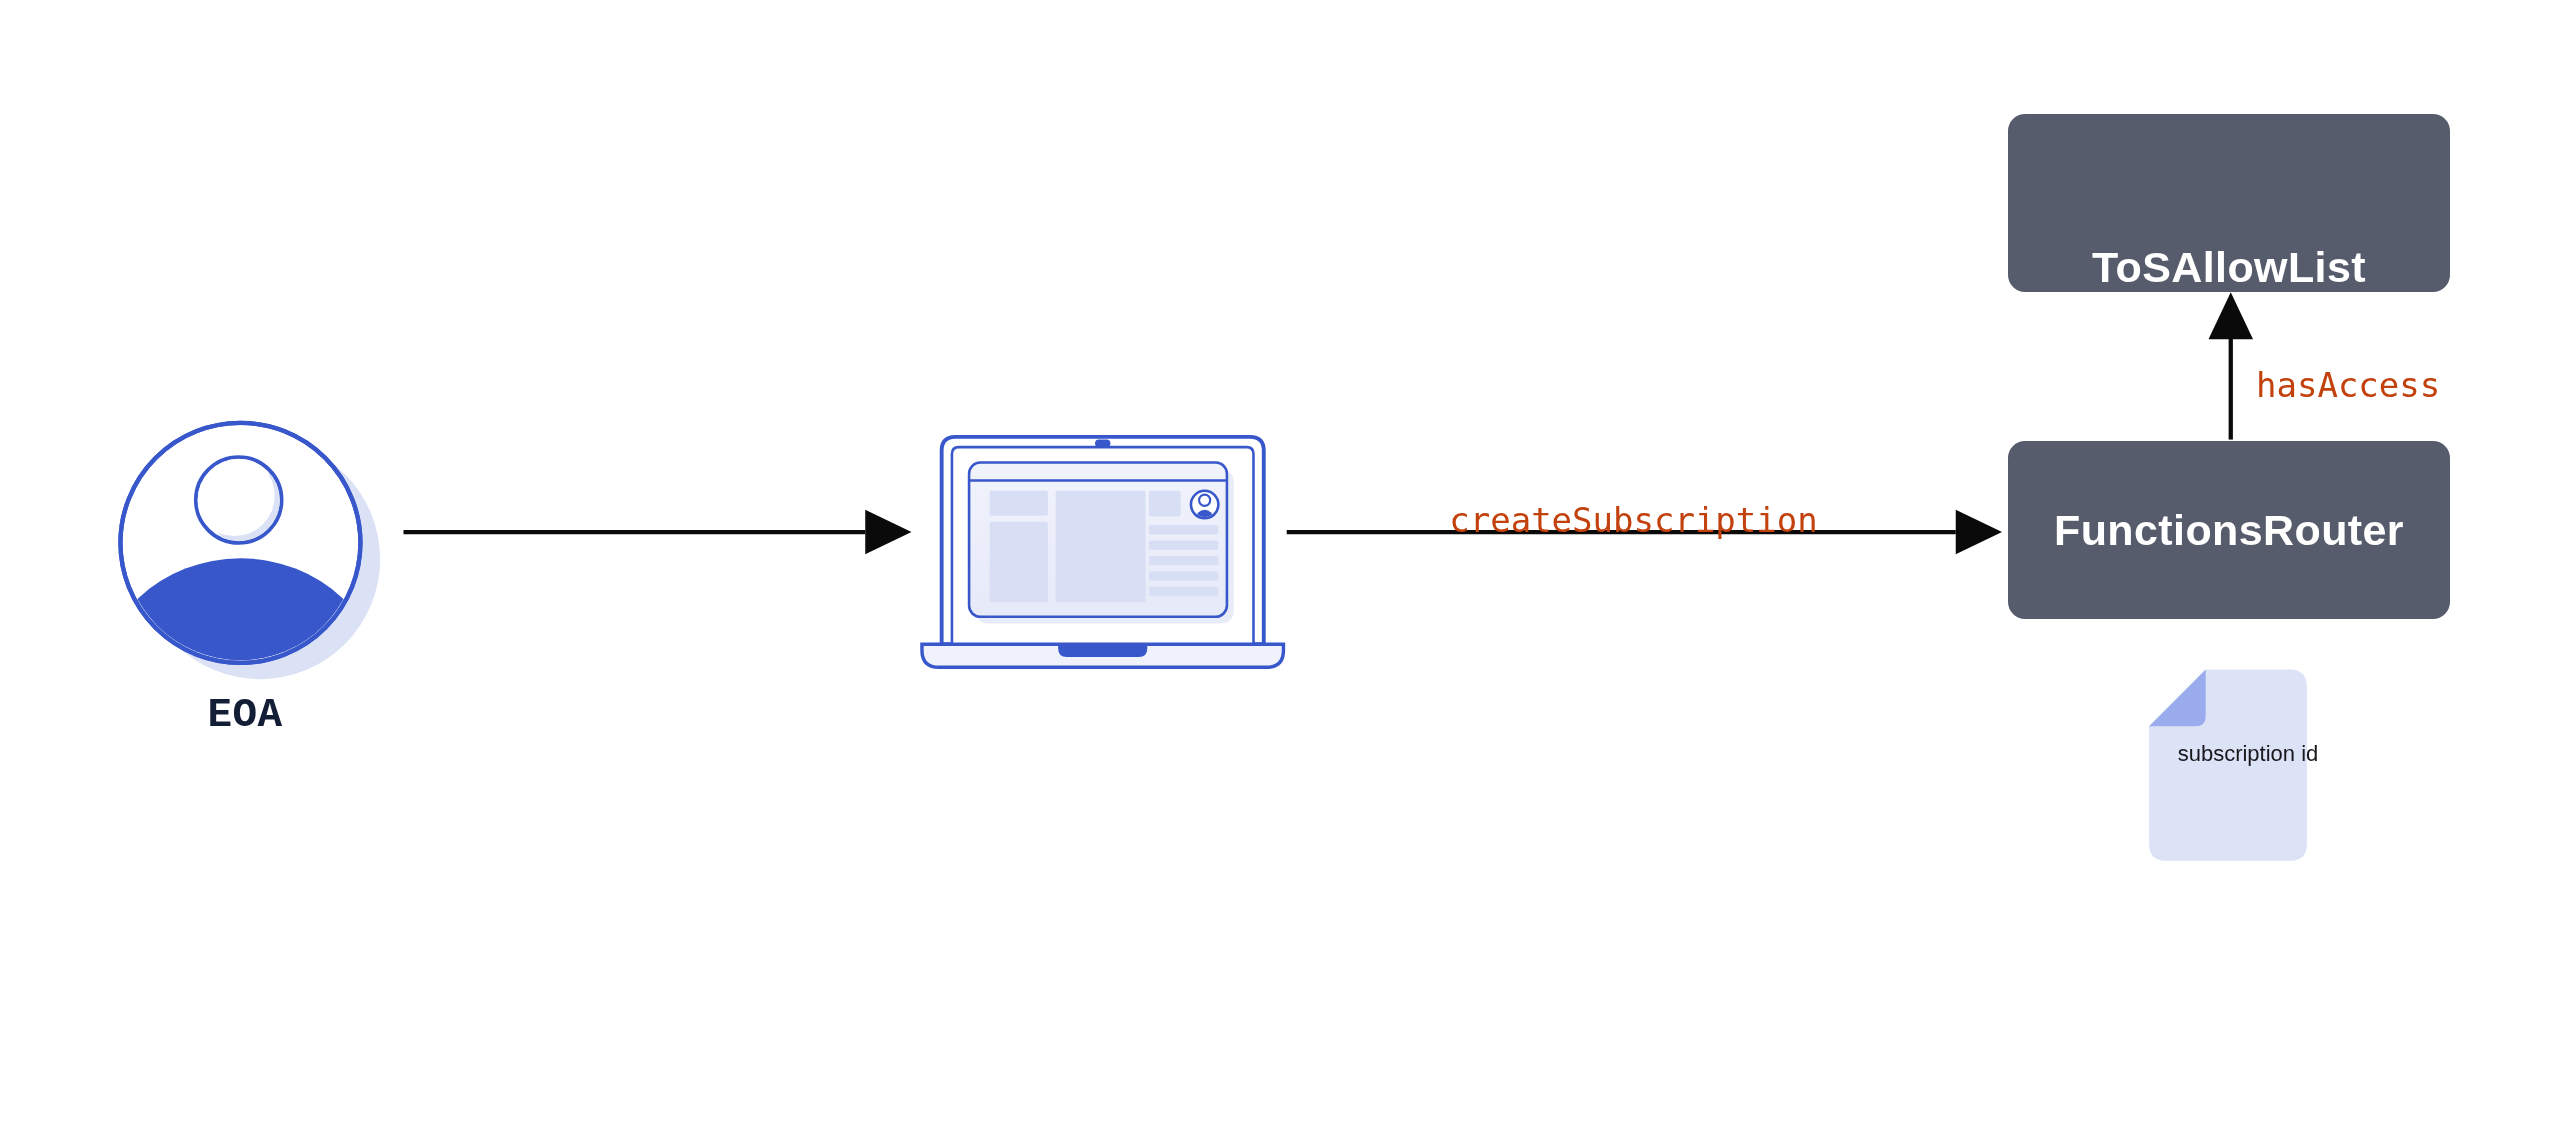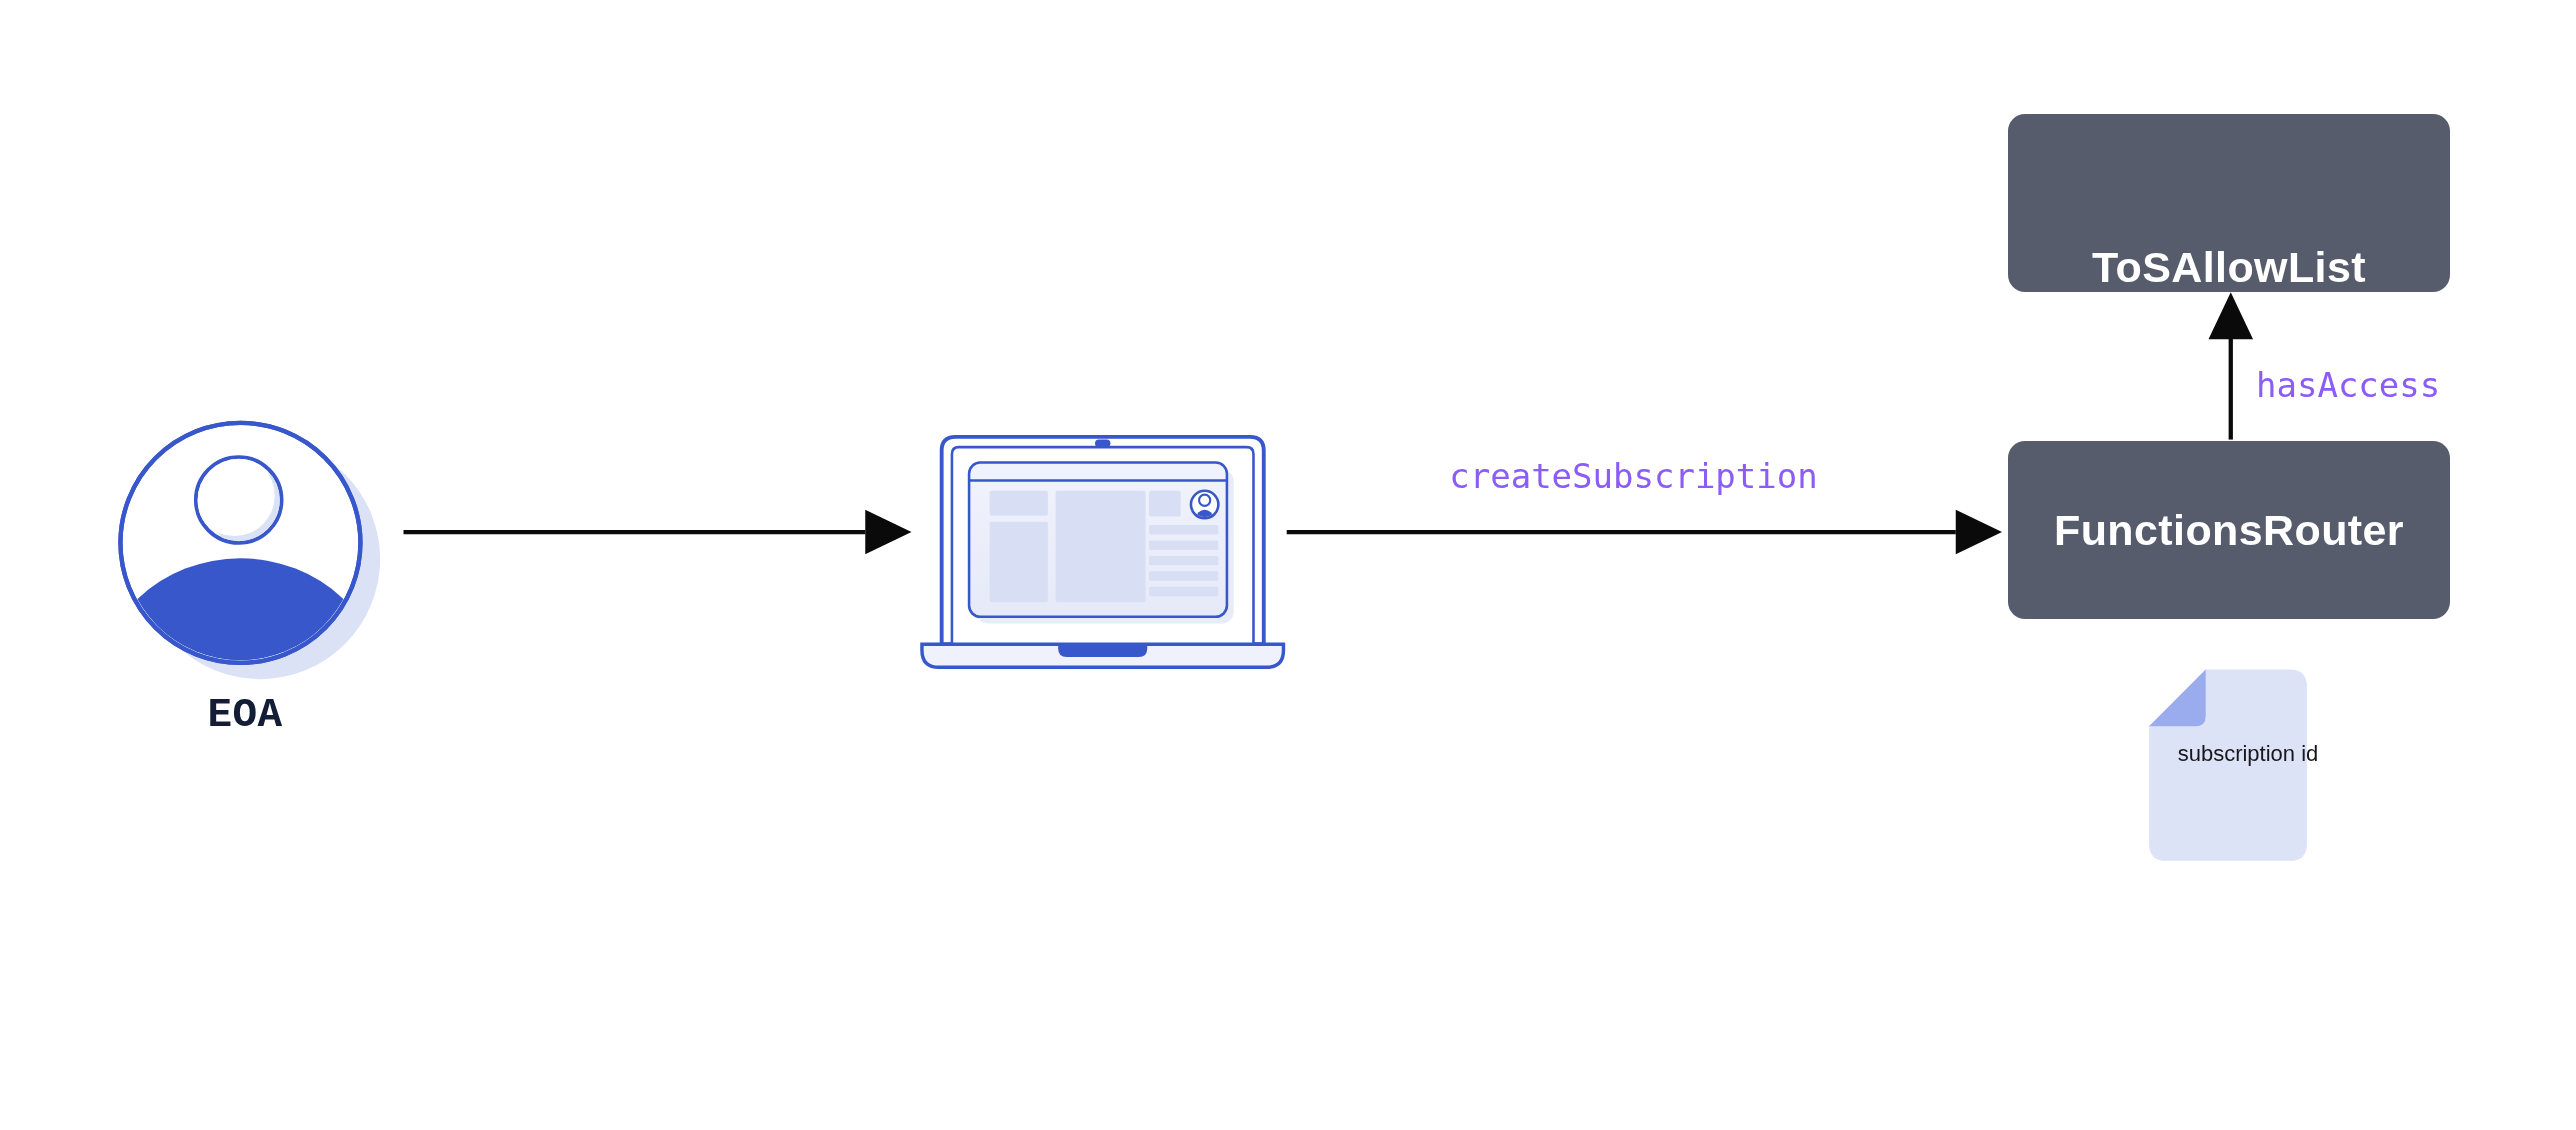--- a/index.html
+++ b/index.html
@@ -57,24 +57,24 @@
     letter-spacing:0.4px;
   }
   .box-tos{top:114px;align-items:flex-end;}
   .box-router{top:441px;}
 
   
   .edge-label{
     position:absolute;
     font-family:"DejaVu Sans Mono","Liberation Mono",monospace;
     font-size:34px;
-    color:#8b5cf6;
+    color:#c2410c;
     white-space:nowrap;
   }
-  .label-create{left:1445px;top:456px;width:377px;text-align:center;}
+  .label-create{left:1445px;top:500px;width:377px;text-align:center;}
   .label-hasaccess{left:2256px;top:365px;}
 
   
   .doc-text{
     position:absolute;
     left:2155px;top:740px;
     width:146px;
     text-align:center;
     font-size:22px;
     line-height:27.4px;

